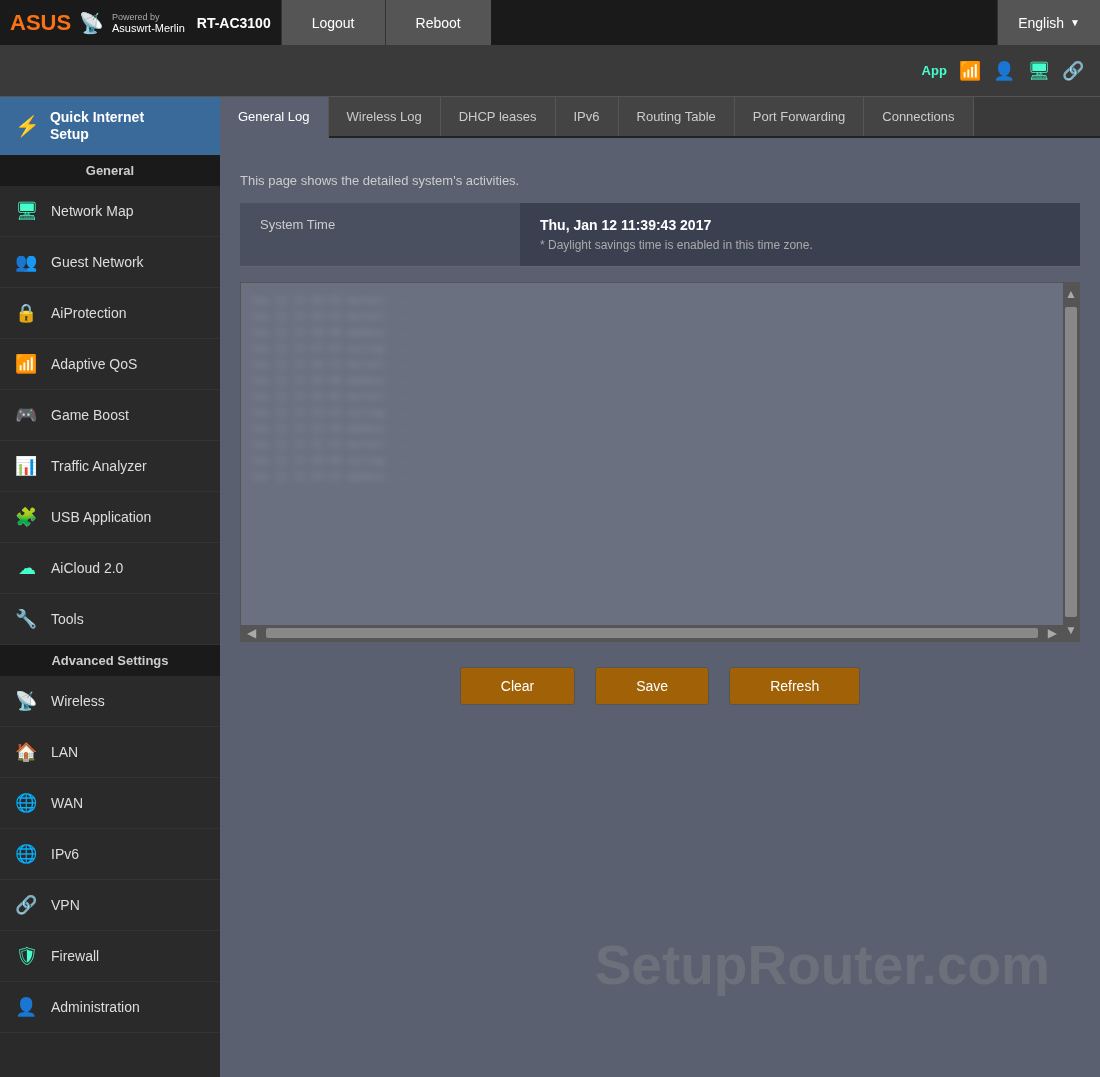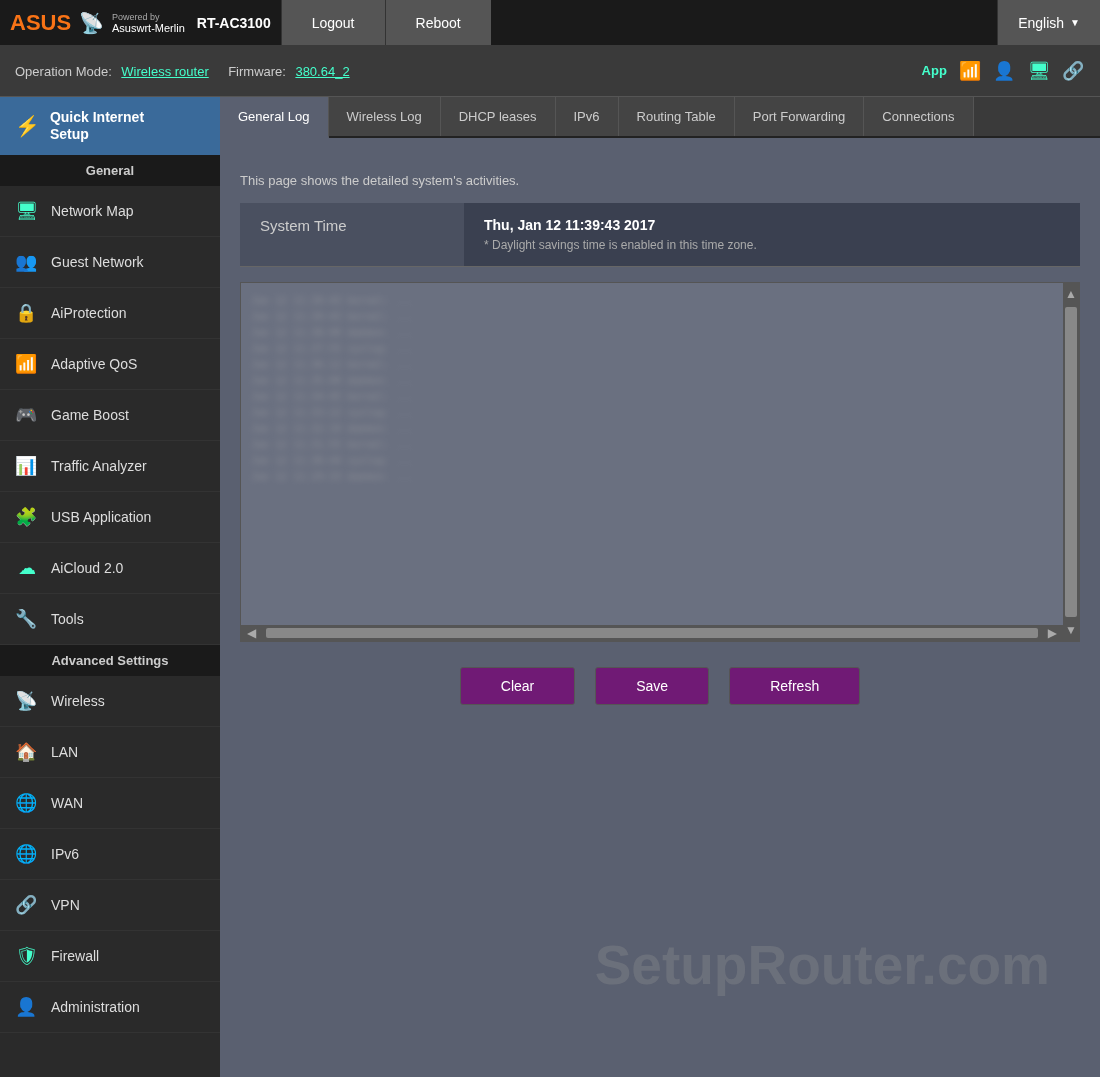--- a/index.html
+++ b/index.html
@@ -41,42 +41,42 @@
 
     
     .content { padding: 20px; }
     .page-title { font-size: 18px; color: white; font-weight: bold; margin-bottom: 5px; padding-bottom: 10px; border-bottom: 1px solid #777; }
     .page-desc { color: #ccc; font-size: 13px; margin: 15px 0; }
 
     
     .info-table { width: 100%; border-collapse: collapse; margin-bottom: 15px; }
     .info-table tr { border-bottom: 1px solid #666; }
     .info-table td { padding: 14px 20px; vertical-align: top; }
-    .info-table td:first-child { background: #4a5060; color: #ccc; font-size: 15px; width: 224px; }
+    .info-table td:first-child { background: #4a5060; color: #ccc; font-size: 13px; width: 280px; }
     .info-table td:last-child { background: #3a4050; color: white; font-size: 13px; }
     .time-bold { font-weight: bold; font-size: 14px; color: white; display: block; margin-bottom: 4px; }
     .time-note { color: #aaa; font-size: 12px; }
     .uptime-3 { color: #f90; }
     .uptime-22 { color: #f60; }
     .uptime-31 { color: #f30; }
     .uptime-51 { color: #4fc; }
 
     
     .log-container { background: #6a7080; border: 1px solid #555; position: relative; height: 360px; overflow: hidden; margin-bottom: 15px; }
     .log-scrollbar-v { position: absolute; right: 0; top: 0; width: 16px; height: 100%; background: #555; display: flex; flex-direction: column; align-items: center; }
     .scrollbar-arrow { color: #aaa; font-size: 12px; cursor: pointer; padding: 4px; }
     .scrollbar-thumb { flex: 1; background: #888; margin: 2px; width: 12px; border-radius: 2px; }
     .log-scrollbar-h { position: absolute; bottom: 0; left: 0; right: 16px; height: 16px; background: #555; display: flex; align-items: center; }
     .scrollbar-h-arrow { color: #aaa; font-size: 12px; cursor: pointer; padding: 2px 6px; }
     .scrollbar-h-track { flex: 1; background: #888; height: 10px; margin: 0 4px; border-radius: 2px; }
     .log-content { padding: 10px; color: #bbb; font-size: 11px; font-family: monospace; height: calc(100% - 16px); overflow: hidden; opacity: 0.5; }
 
     
     .action-buttons { display: flex; justify-content: center; gap: 20px; padding: 10px 0 20px; }
-    .action-btn { background: #701a75; color: white; border: 1px solid #555; padding: 10px 40px; font-size: 14px; cursor: pointer; border-radius: 3px; }
+    .action-btn { background: #a16207; color: white; border: 1px solid #555; padding: 10px 40px; font-size: 14px; cursor: pointer; border-radius: 3px; }
 
     
     .watermark { position: fixed; bottom: 80px; right: 50px; color: rgba(150,150,150,0.3); font-size: 55px; font-weight: bold; pointer-events: none; transform: rotate(0deg); z-index: 0; }
   </style>
 </head>
 <body>
 
 <div class="header">
   <div class="header-logo">
     <span style="color:#f97316;font-size:22px;font-weight:900;">ASUS</span>
@@ -92,26 +92,20 @@
     <button class="header-btn">Reboot</button>
     <button class="lang-btn" style="margin-left:auto;">
       <span>English</span>
       <span class="lang-arrow">▼</span>
     </button>
   </div>
 </div>
 
 <div class="info-bar">
   <div>
-    <div>
-      <span style="color:#ccc;font-size:13px;">Operation Mode:</span>
-      <a style="color:#4fc;text-decoration:underline;font-size:13px;margin-left:5px;">Wireless router</a>
-      <span style="color:#ccc;font-size:13px;margin-left:15px;">Firmware:</span>
-      <a style="color:#4fc;text-decoration:underline;font-size:13px;margin-left:5px;">380.64_2</a>
-    </div>
   </div>
   <div class="info-right">
     <span class="app-label">App</span>
     <span class="top-icon">📶</span>
     <span class="top-icon">👤</span>
     <span class="top-icon">🖥</span>
     <span class="top-icon">🔗</span>
   </div>
 </div>
 

